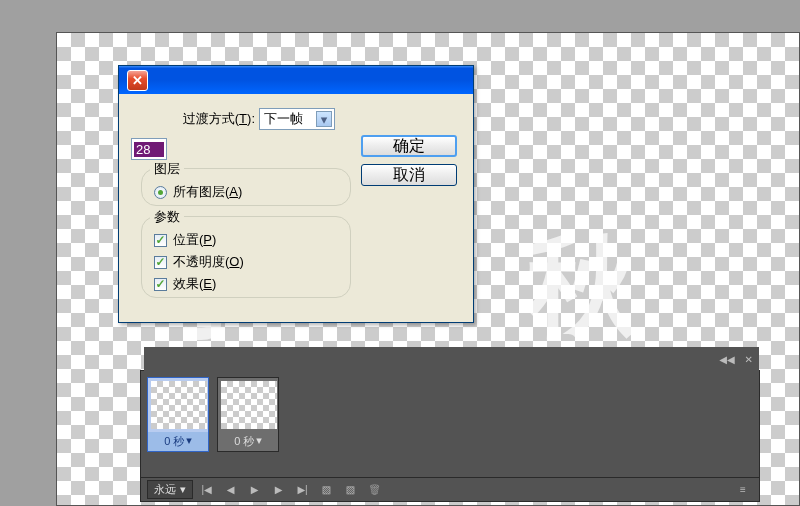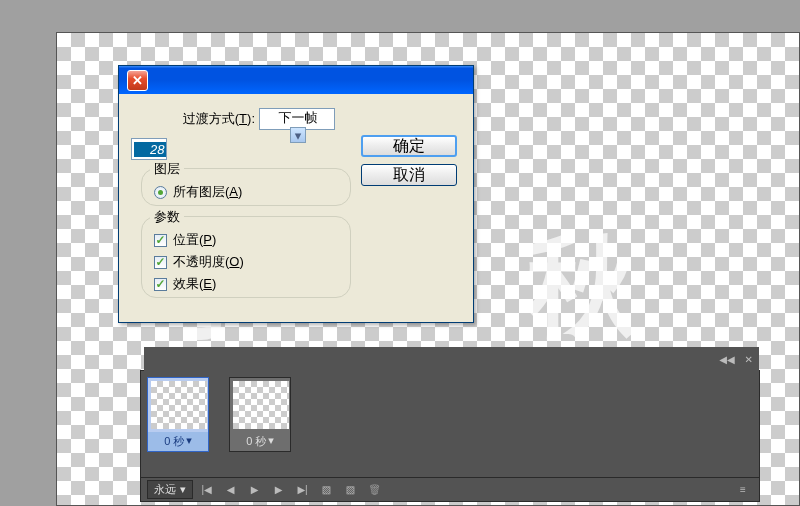--- a/index.html
+++ b/index.html
@@ -87,45 +87,43 @@
 }
 .form-label u { text-decoration: underline; }
 .select-ctrl {
   border: 1px solid #7f9db9;
   background: #fff;
   height: 22px;
   width: 76px;
   display: flex;
   align-items: center;
   padding: 0 2px 0 4px;
-  flex-direction: column;
 }
 .select-ctrl .sel-text { flex: 1; }
 .select-arrow {
   width: 16px; height: 16px;
   background: linear-gradient(#cde5ff, #a9c8ef);
   border: 1px solid #7f9db9;
   display: flex; align-items: center; justify-content: center;
   color: #4d6185;
 }
 .input-ctrl {
   border: 1px solid #7f9db9;
   background: #fff;
   height: 22px;
   width: 36px;
   padding: 0 2px;
   display: flex;
   align-items: center;
 }
 .input-ctrl .val {
-  background: #0369a1;
+  background: #701a75;
   color: #fff;
-  padding: 0 16px;
+  padding: 0 2px;
   width: 100%;
-  font-style: italic;
 }
 .groupbox {
   border: 1px solid #d0d0bf;
   border-radius: 15px;
   margin: 6px 10px 10px 10px;
   padding: 10px 12px 0 12px;
   position: relative;
 }
 .groupbox-title {
   position: absolute;
@@ -199,21 +197,21 @@
   padding-right: 4px;
 }
 .pm-icon {
   color: #bbb;
   font-size: 10px;
   padding: 2px;
   cursor: pointer;
 }
 .frames {
   display: flex;
-  gap: 20px;
+  gap: 8px;
   padding: 6px 6px 0 6px;
 }
 .frame {
   width: 62px;
   background: #6e6e6e;
   border: 1px solid #2a2a2a;
 }
 .frame.selected { background: #b8ccf0; border: 1px solid #3165c7; }
 .frame-thumb {
   width: 56px; height: 48px;

